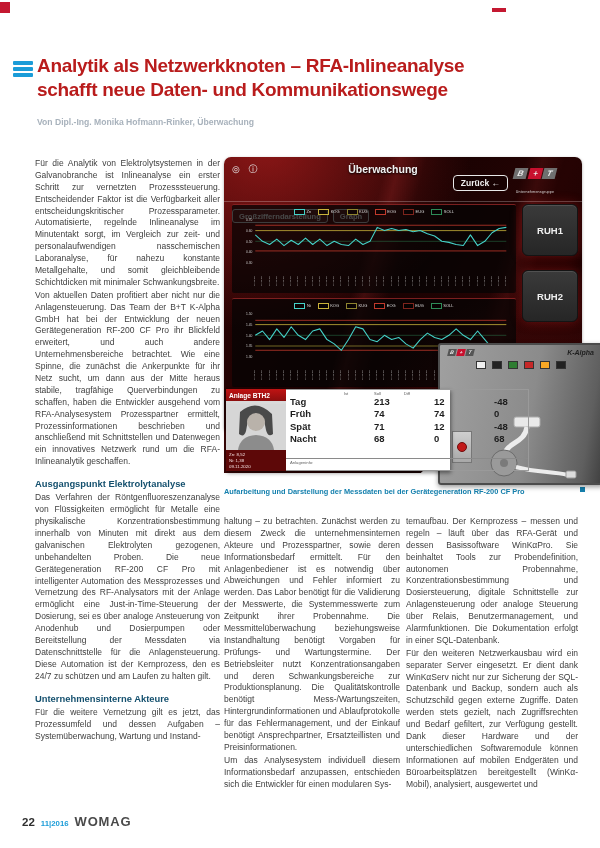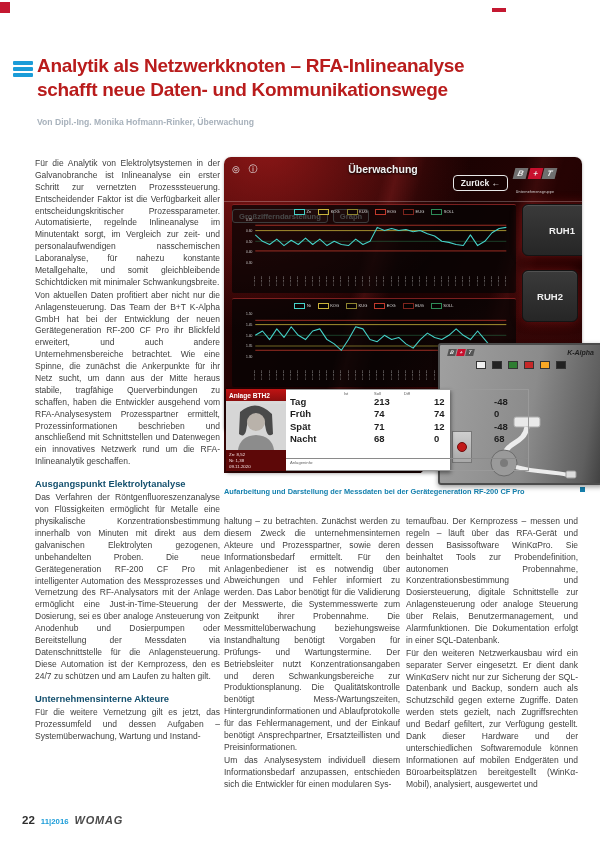--- a/index.html
+++ b/index.html
@@ -54,21 +54,21 @@
        border-top:1px solid rgba(215,55,55,.55);border-radius:2px;padding-top:2px;}
   .panel-0{top:47px;} .panel-1{top:141px;}
   .legend{display:flex;justify-content:center;gap:7px;height:9px;align-items:center;}
   .lg-item{display:flex;align-items:center;gap:1.5px;font-size:4px;color:#ddd;}
   .sw{display:inline-block;width:9px;height:4px;border:1px solid #888;background:rgba(0,0,0,.4);}
   .chart-panel svg{width:100%;height:72px;display:block;}
   .ruh{position:absolute;left:298px;width:54px;height:50px;background:linear-gradient(#3a3a3a,#262626);
        border:1px solid #141414;border-radius:6px;color:#efefef;font-weight:bold;font-size:9.5px;
        display:flex;align-items:center;justify-content:center;
        box-shadow:0 0 12px rgba(230,40,40,.35), inset 0 1px 0 rgba(255,255,255,.12);}
-  .ruh1{top:47px;padding-left:12px;} .ruh2{top:113px;}
+  .ruh1{top:47px;} .ruh2{top:113px;}
   .mon-footer{position:absolute;right:96px;bottom:6px;font-size:5px;color:#e0e0e0;}
   .streak{position:absolute;left:130px;bottom:2px;width:160px;height:6px;background:#7a0d0d;
           transform:skewX(-45deg);opacity:.8;}
   .shot-wedge{position:absolute;left:0;top:268px;width:246px;height:48px;z-index:0;
           background:linear-gradient(100deg,#3a0606,#1b0202 70%);
           clip-path:polygon(0 0,100% 0,80% 100%,0 100%);}
   
   .popup{position:absolute;left:2px;top:232px;width:224px;height:82px;display:flex;z-index:3;
          box-shadow:1px 2px 4px rgba(0,0,0,.45);background:#fff;}
   .popup-left{width:60px;display:flex;flex-direction:column;background:#7a0b0b;}
@@ -108,21 +108,21 @@
           border:1px solid #777;display:flex;align-items:center;justify-content:center;}
   .dev-power{width:8px;height:8px;border-radius:50%;background:#c21a1a;border:1px solid #6e0d0d;}
   .dev-cable{position:absolute;left:0;top:70px;width:162px;height:68px;pointer-events:none;}
   
   figcaption{position:absolute;left:0;top:330px;width:348px;font-size:7.4px;font-weight:bold;color:#1580AE;}
   .endmark{position:absolute;left:356px;top:330px;width:5px;height:5px;background:#1580AE;}
   
   .pfooter{position:absolute;left:22px;top:814px;display:flex;align-items:baseline;gap:6px;}
   .pnum{font-size:11.5px;font-weight:bold;color:#2e2e2e;}
   .pissue{font-size:7.8px;color:#1B9CD8;font-weight:bold;}
-  .pmag{font-size:11px;font-weight:bold;color:#4a4a4a;letter-spacing:.8px;font-style:italic;}
+  .pmag{font-size:13px;font-weight:bold;color:#4a4a4a;letter-spacing:.8px;}
 </style>
 </head>
 <body>
 
 <div class="page">
   <div class="mark-tl"></div>
   <div class="mark-dash"></div>
 
 
   <div class="burger">

